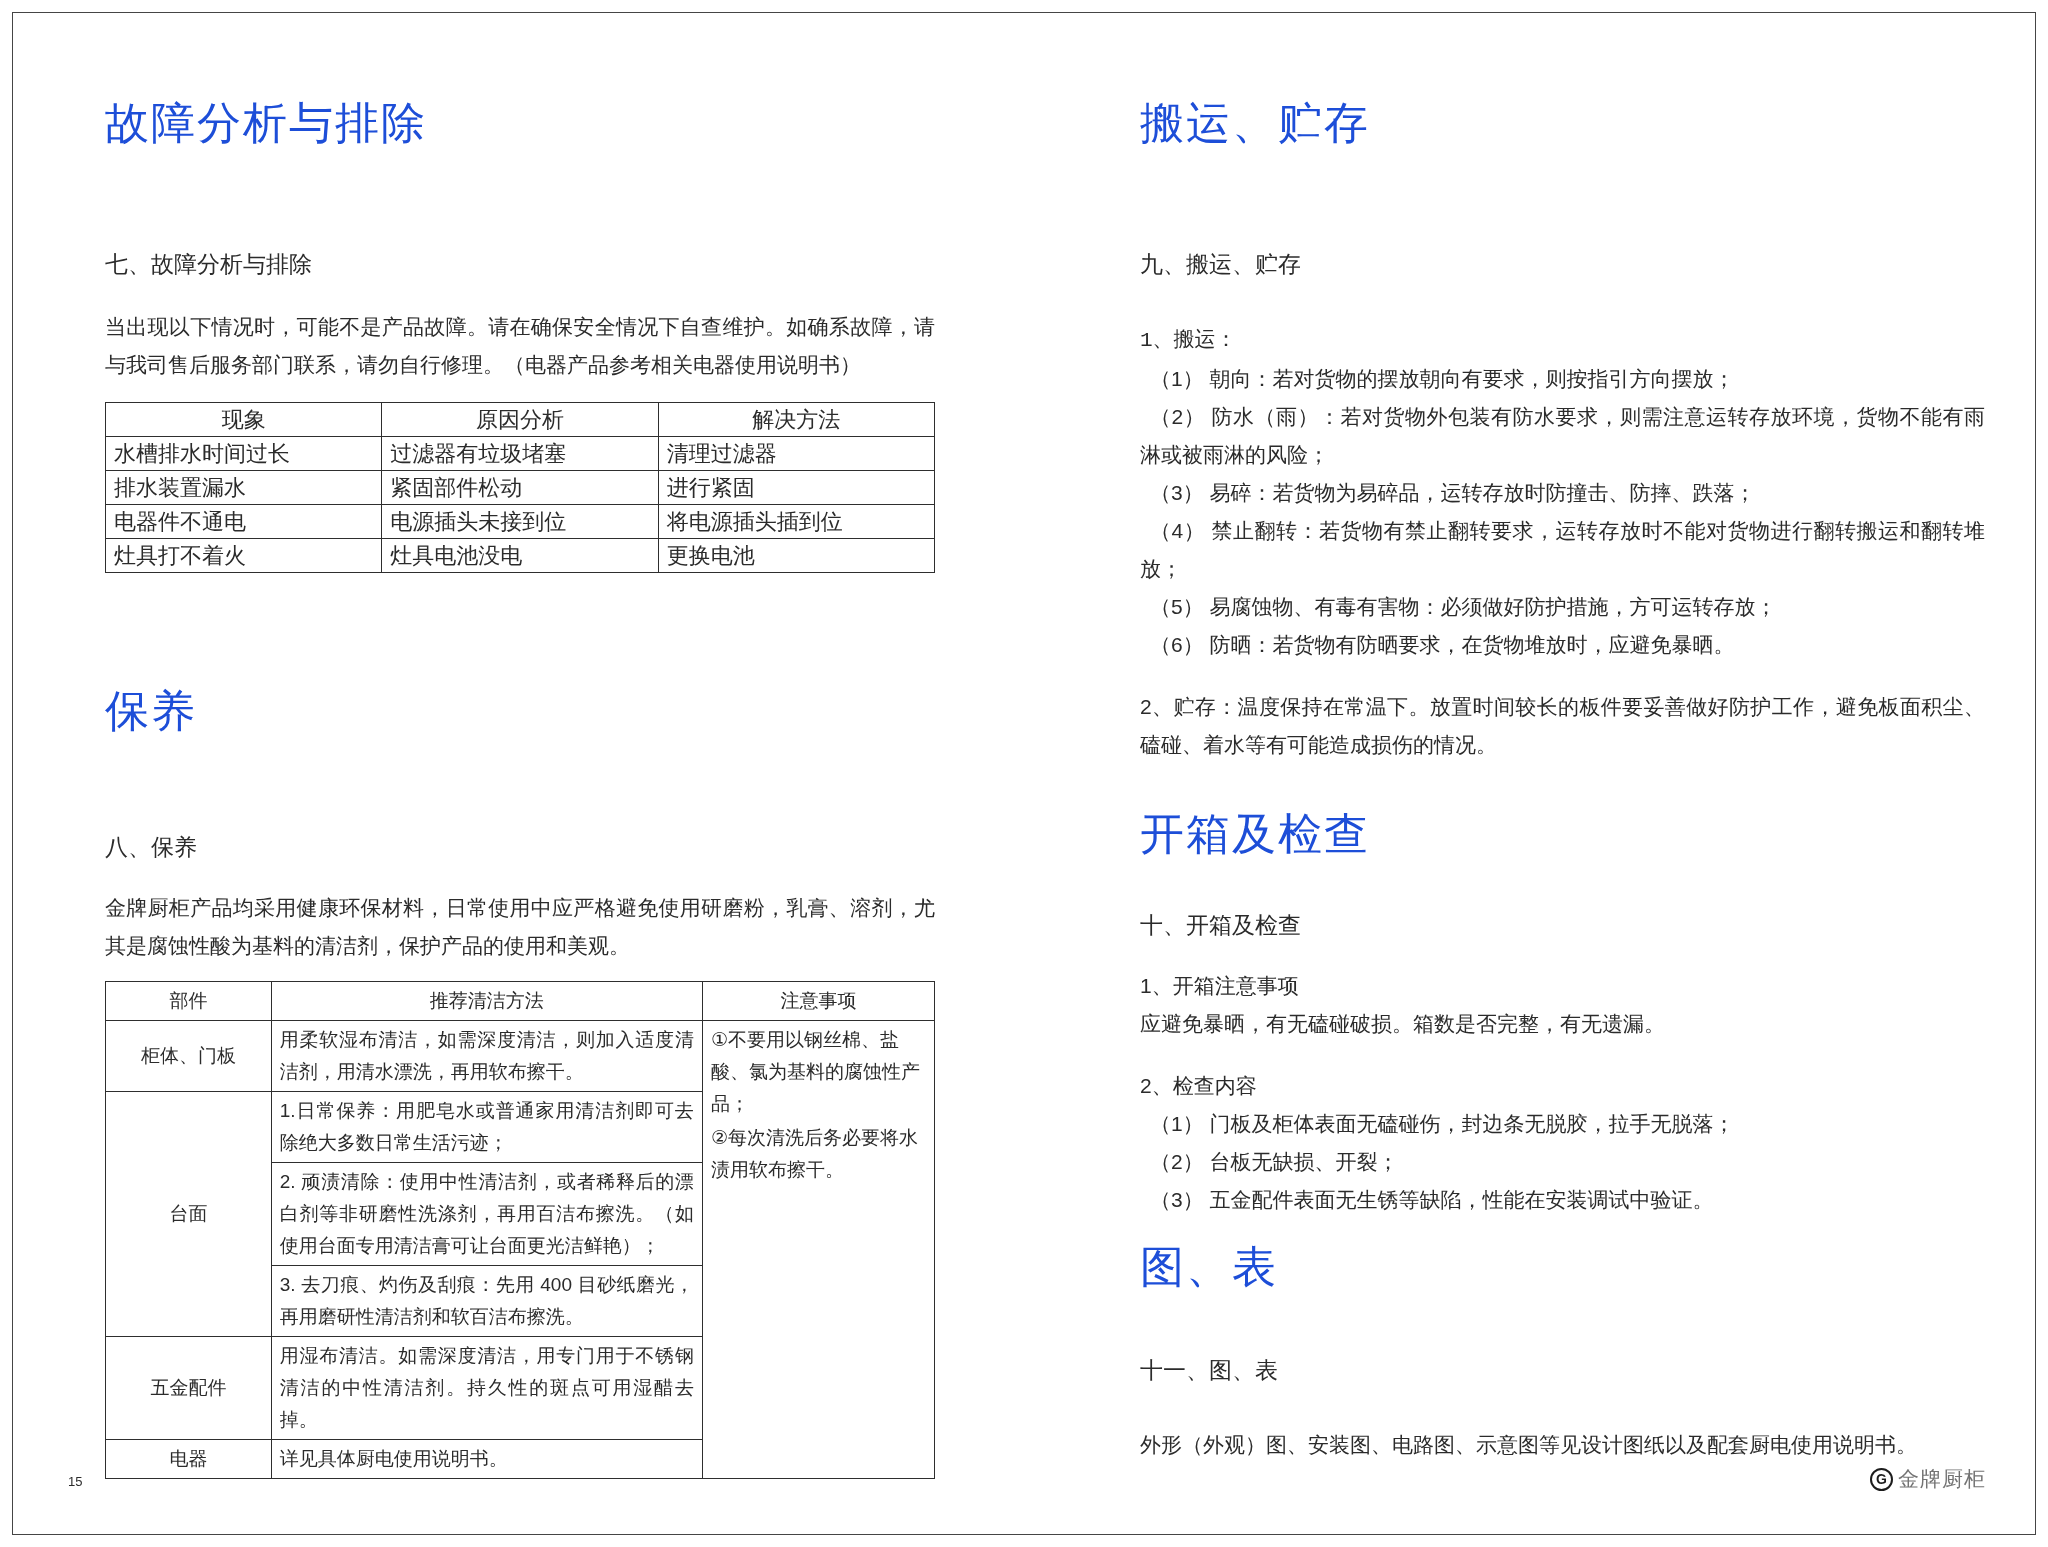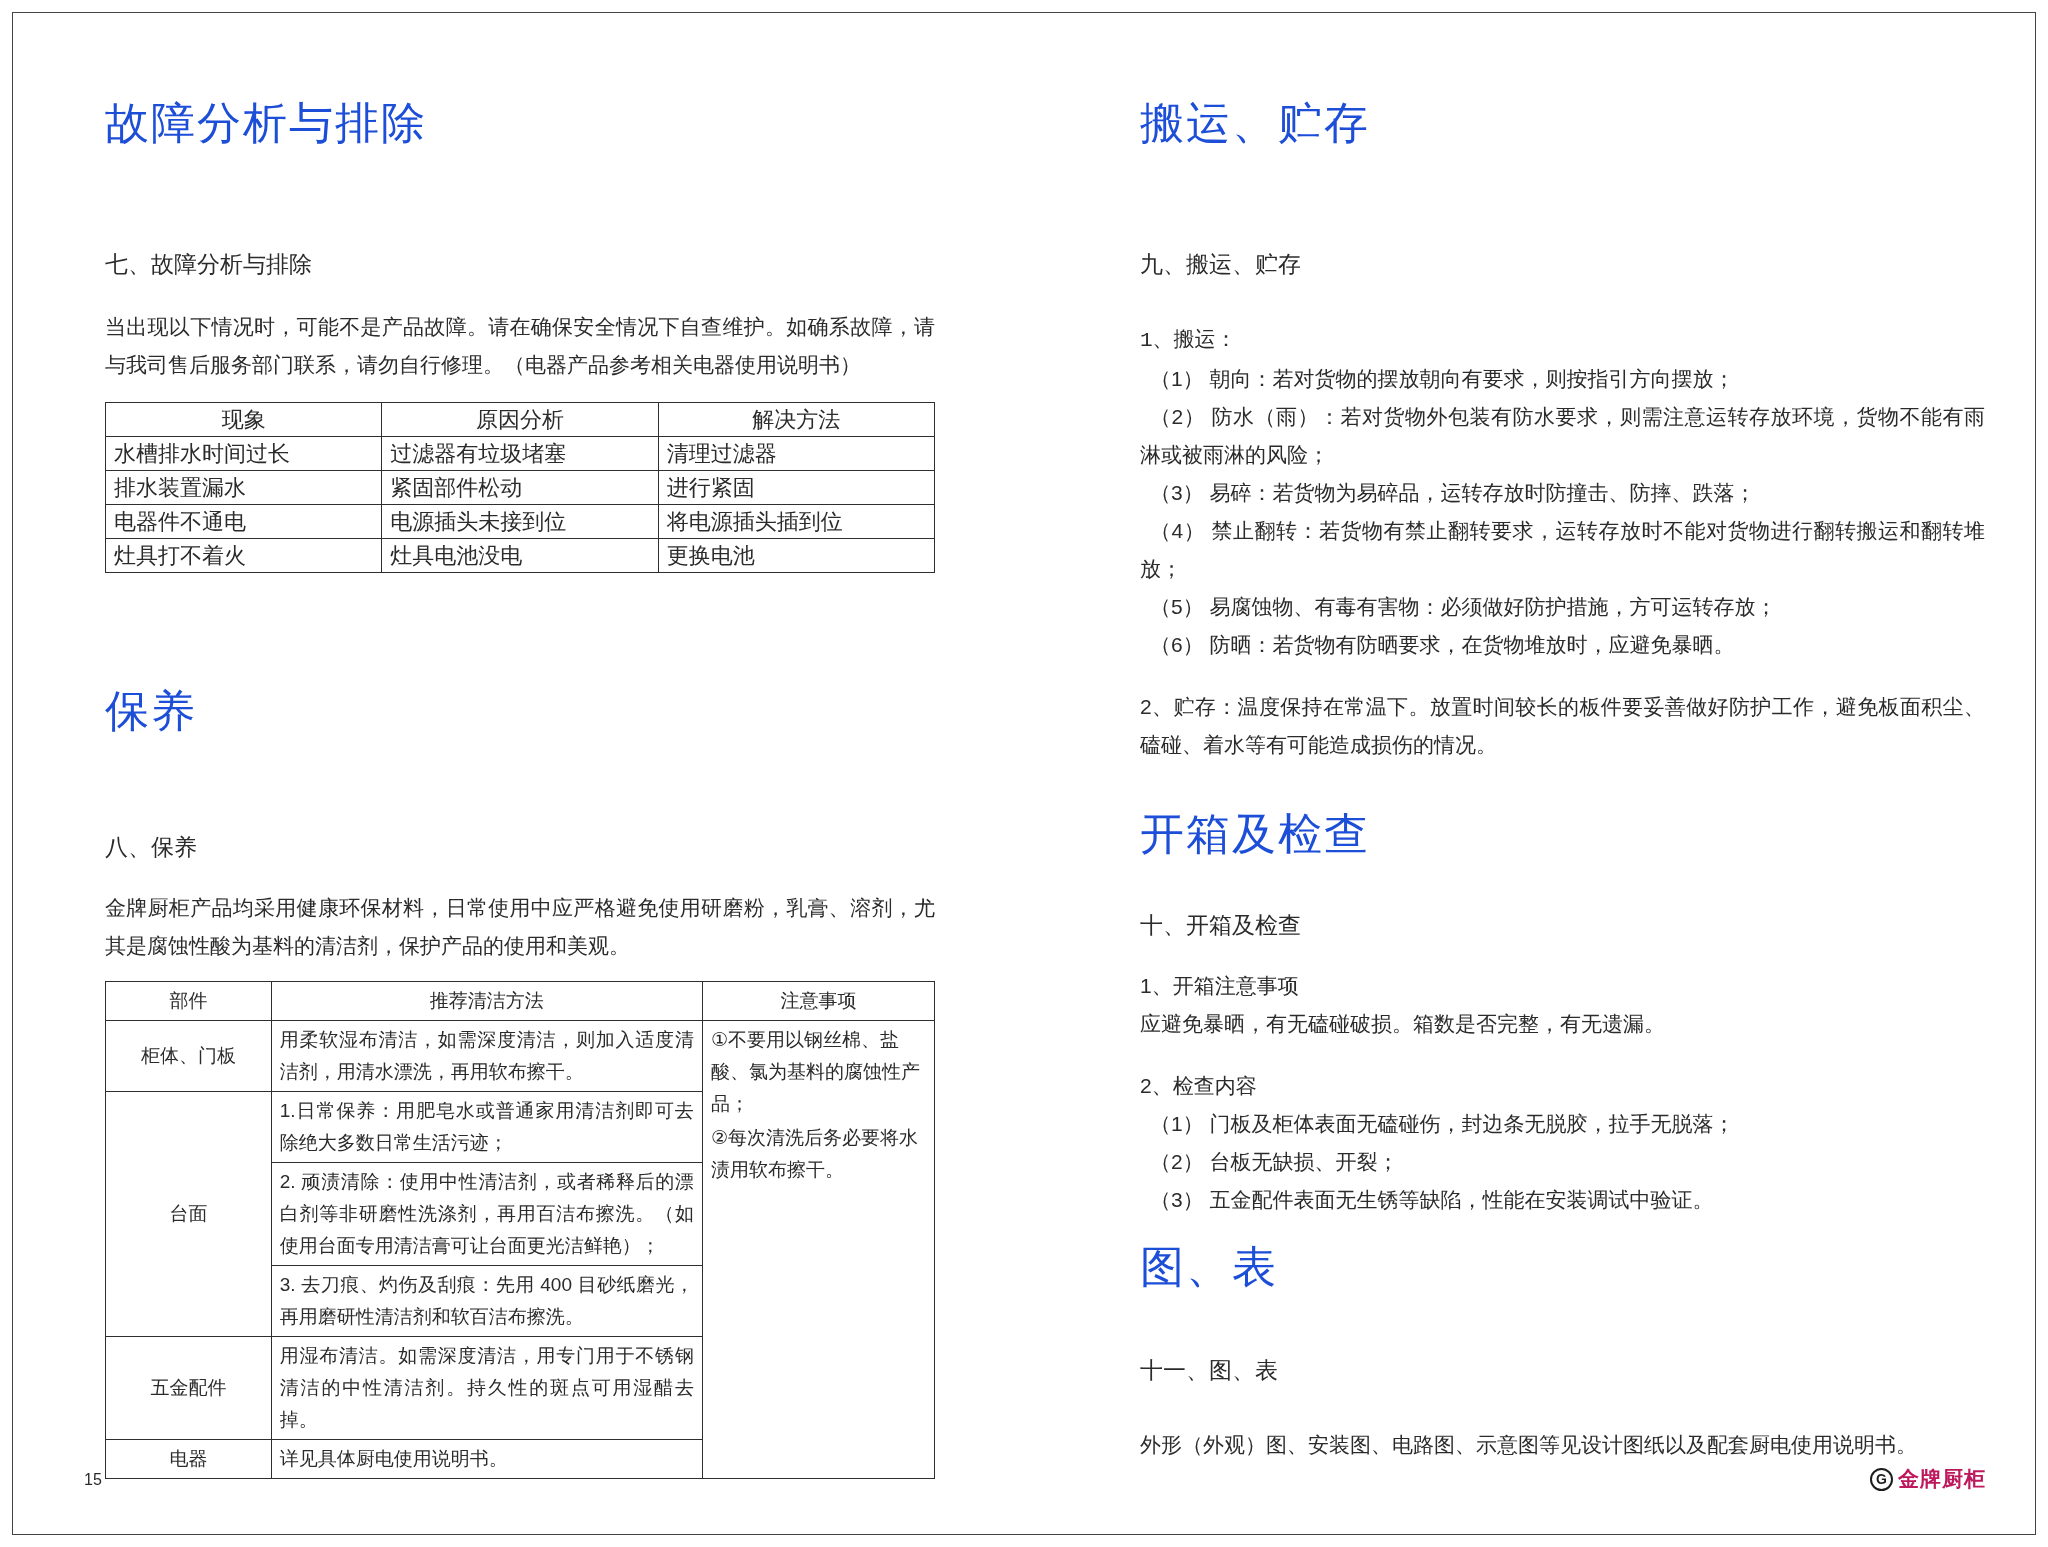--- a/index.html
+++ b/index.html
@@ -37,24 +37,24 @@
   .mt24{margin-top:24px;}
   .mt28{margin-top:28px;}
   .mt30{margin-top:44px;font-family:Liberation Mono, monospace;}
   .list .item{font-size:21px;line-height:38px;text-indent:10px;text-align:justify;margin:0;}
 
   .title-unbox{margin-top:42px;}
   .heading-unbox{margin-top:50px;}
   .title-chart{}
   .heading-chart{margin-top:62px;}
 
-  .page-num{position:absolute;left:84px;bottom:58px;font-size:16px;color:#2b2b2b;}
+  .page-num{position:absolute;left:68px;bottom:58px;font-size:13px;color:#2b2b2b;}
   .brand{position:absolute;right:62px;bottom:54px;display:flex;align-items:center;gap:5px;}
   .brand-g{width:23px;height:23px;border:2px solid #1c1c1c;border-radius:50%;display:flex;align-items:center;justify-content:center;font-size:14px;font-weight:700;color:#1c1c1c;box-sizing:border-box;}
-  .brand-name{font-size:21px;font-weight:700;color:#be185d;letter-spacing:1px;}
+  .brand-name{font-size:21px;font-weight:400;color:#737373;letter-spacing:1px;}
 </style>
 </head>
 <body>
 
 <div class="sheet">
   <div class="frame"></div>
 
   <div class="col col-left">
     <div class="big-title">故障分析与排除</div>
     <div class="sec-heading">七、故障分析与排除</div>

